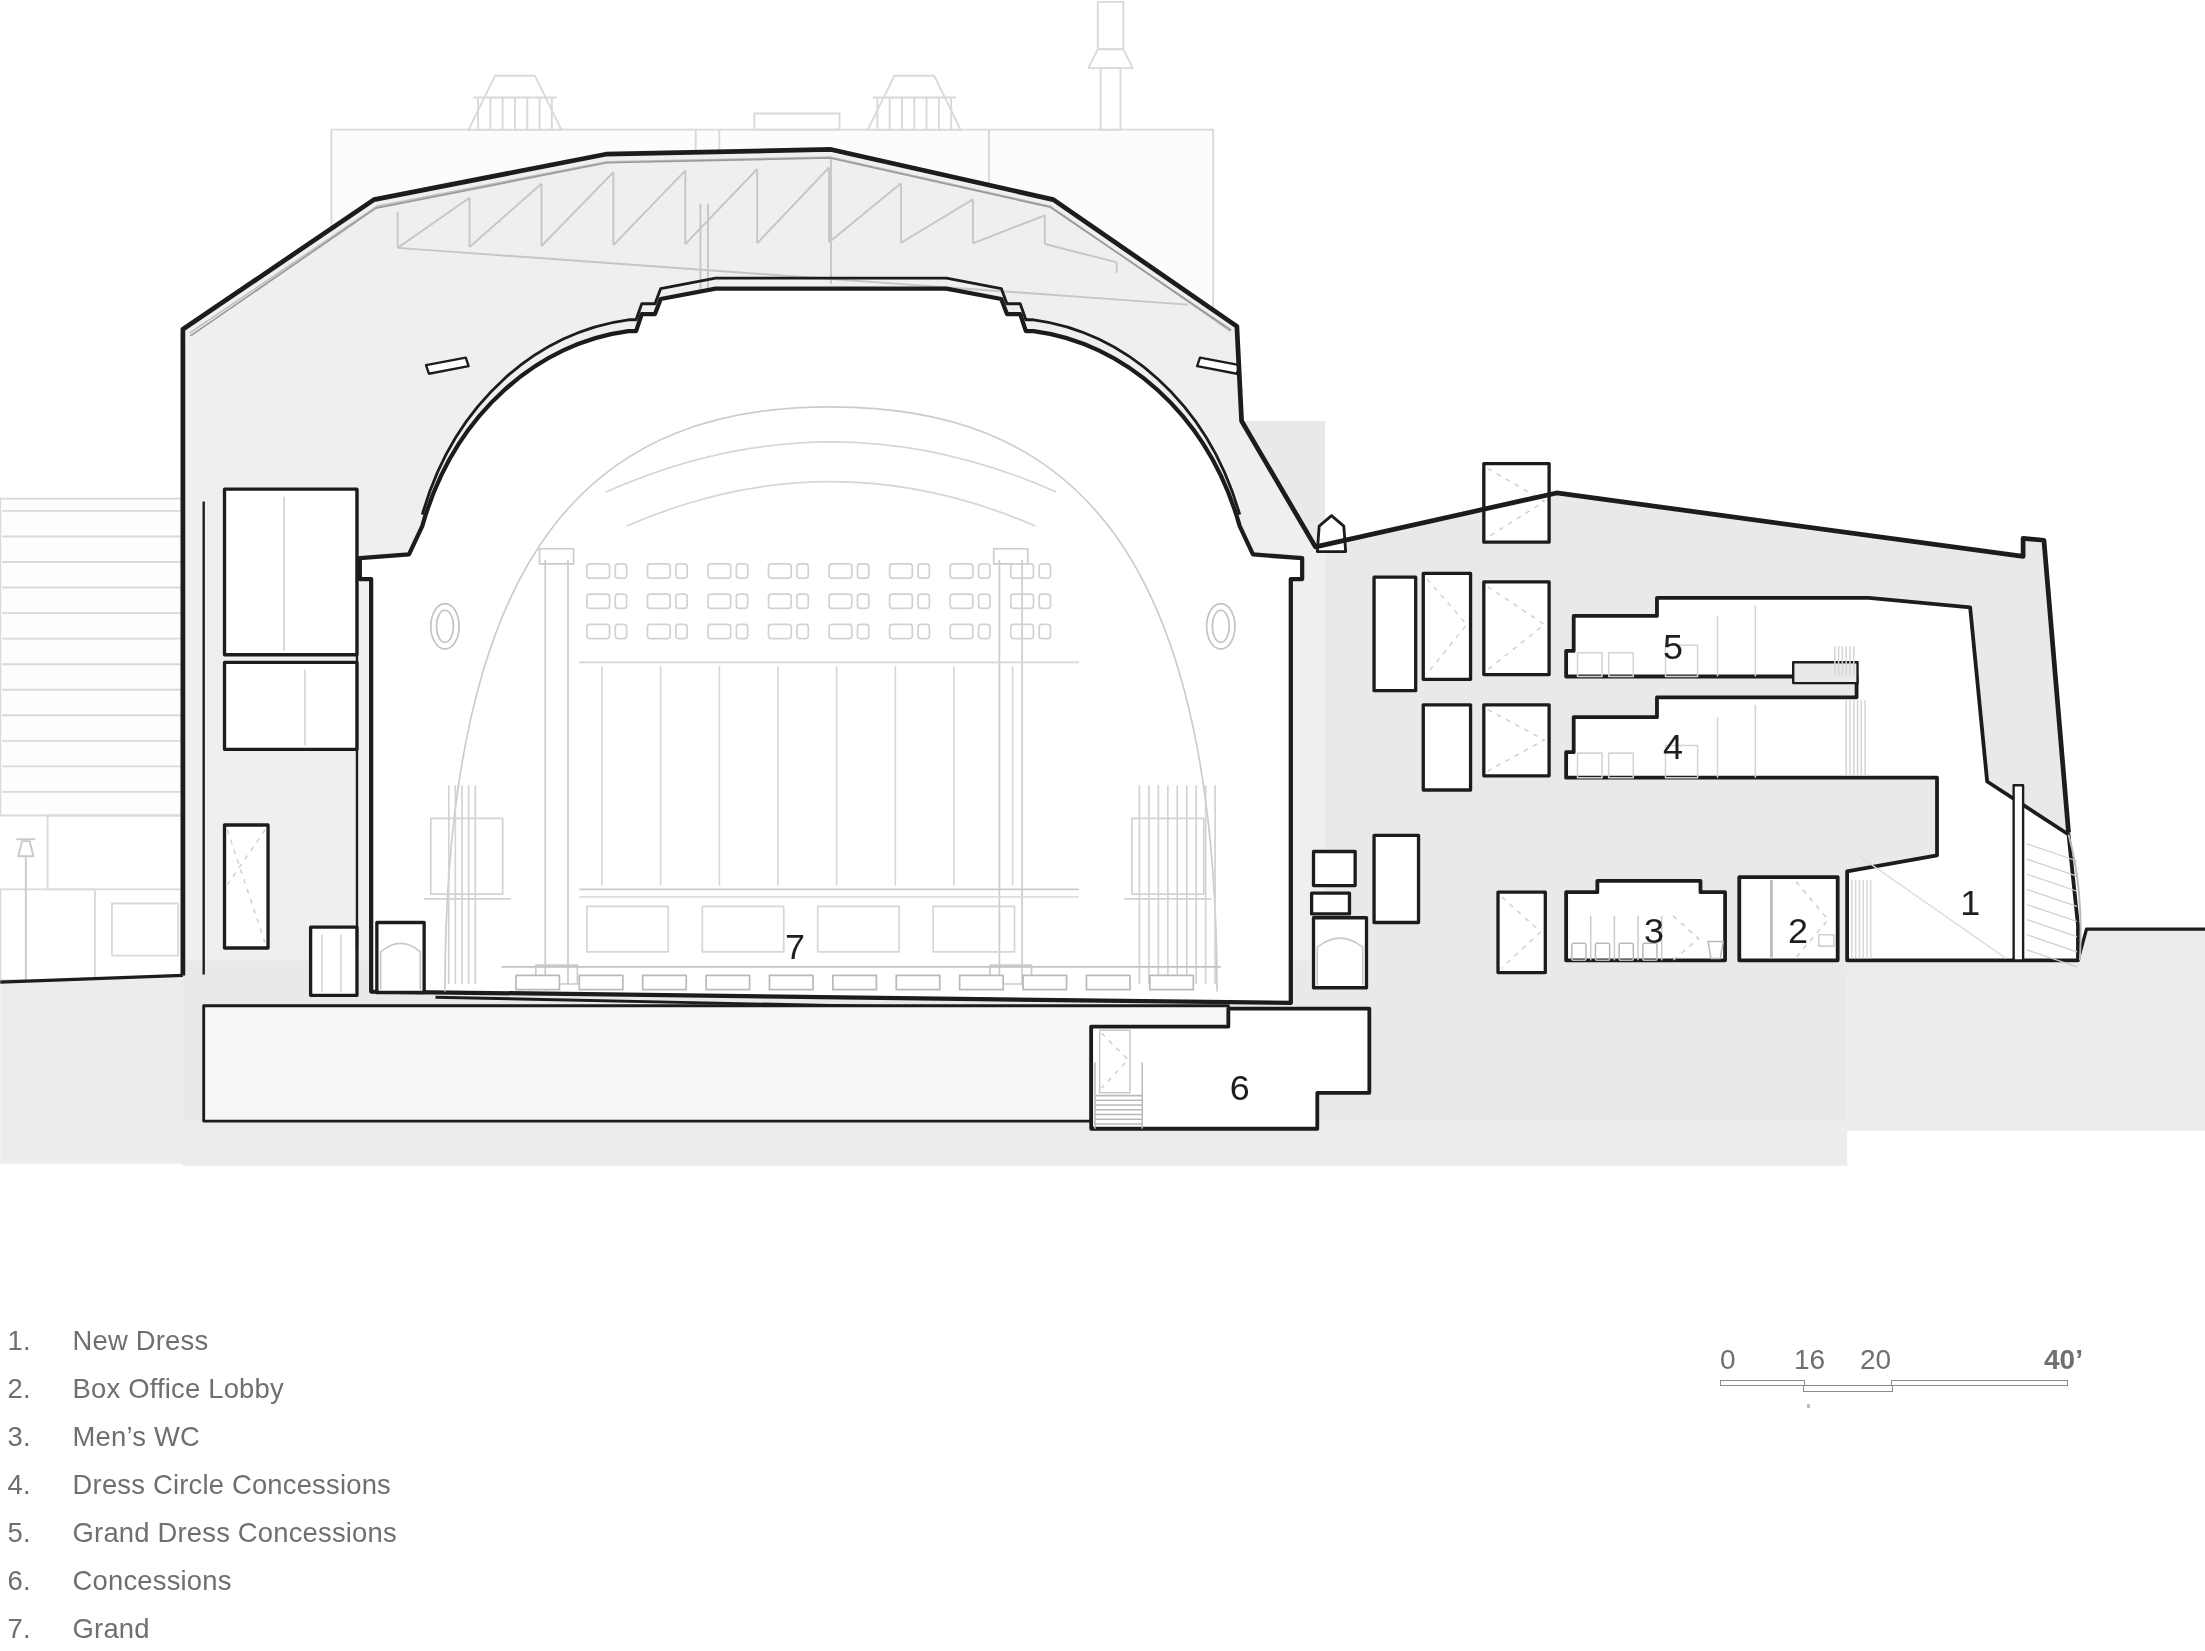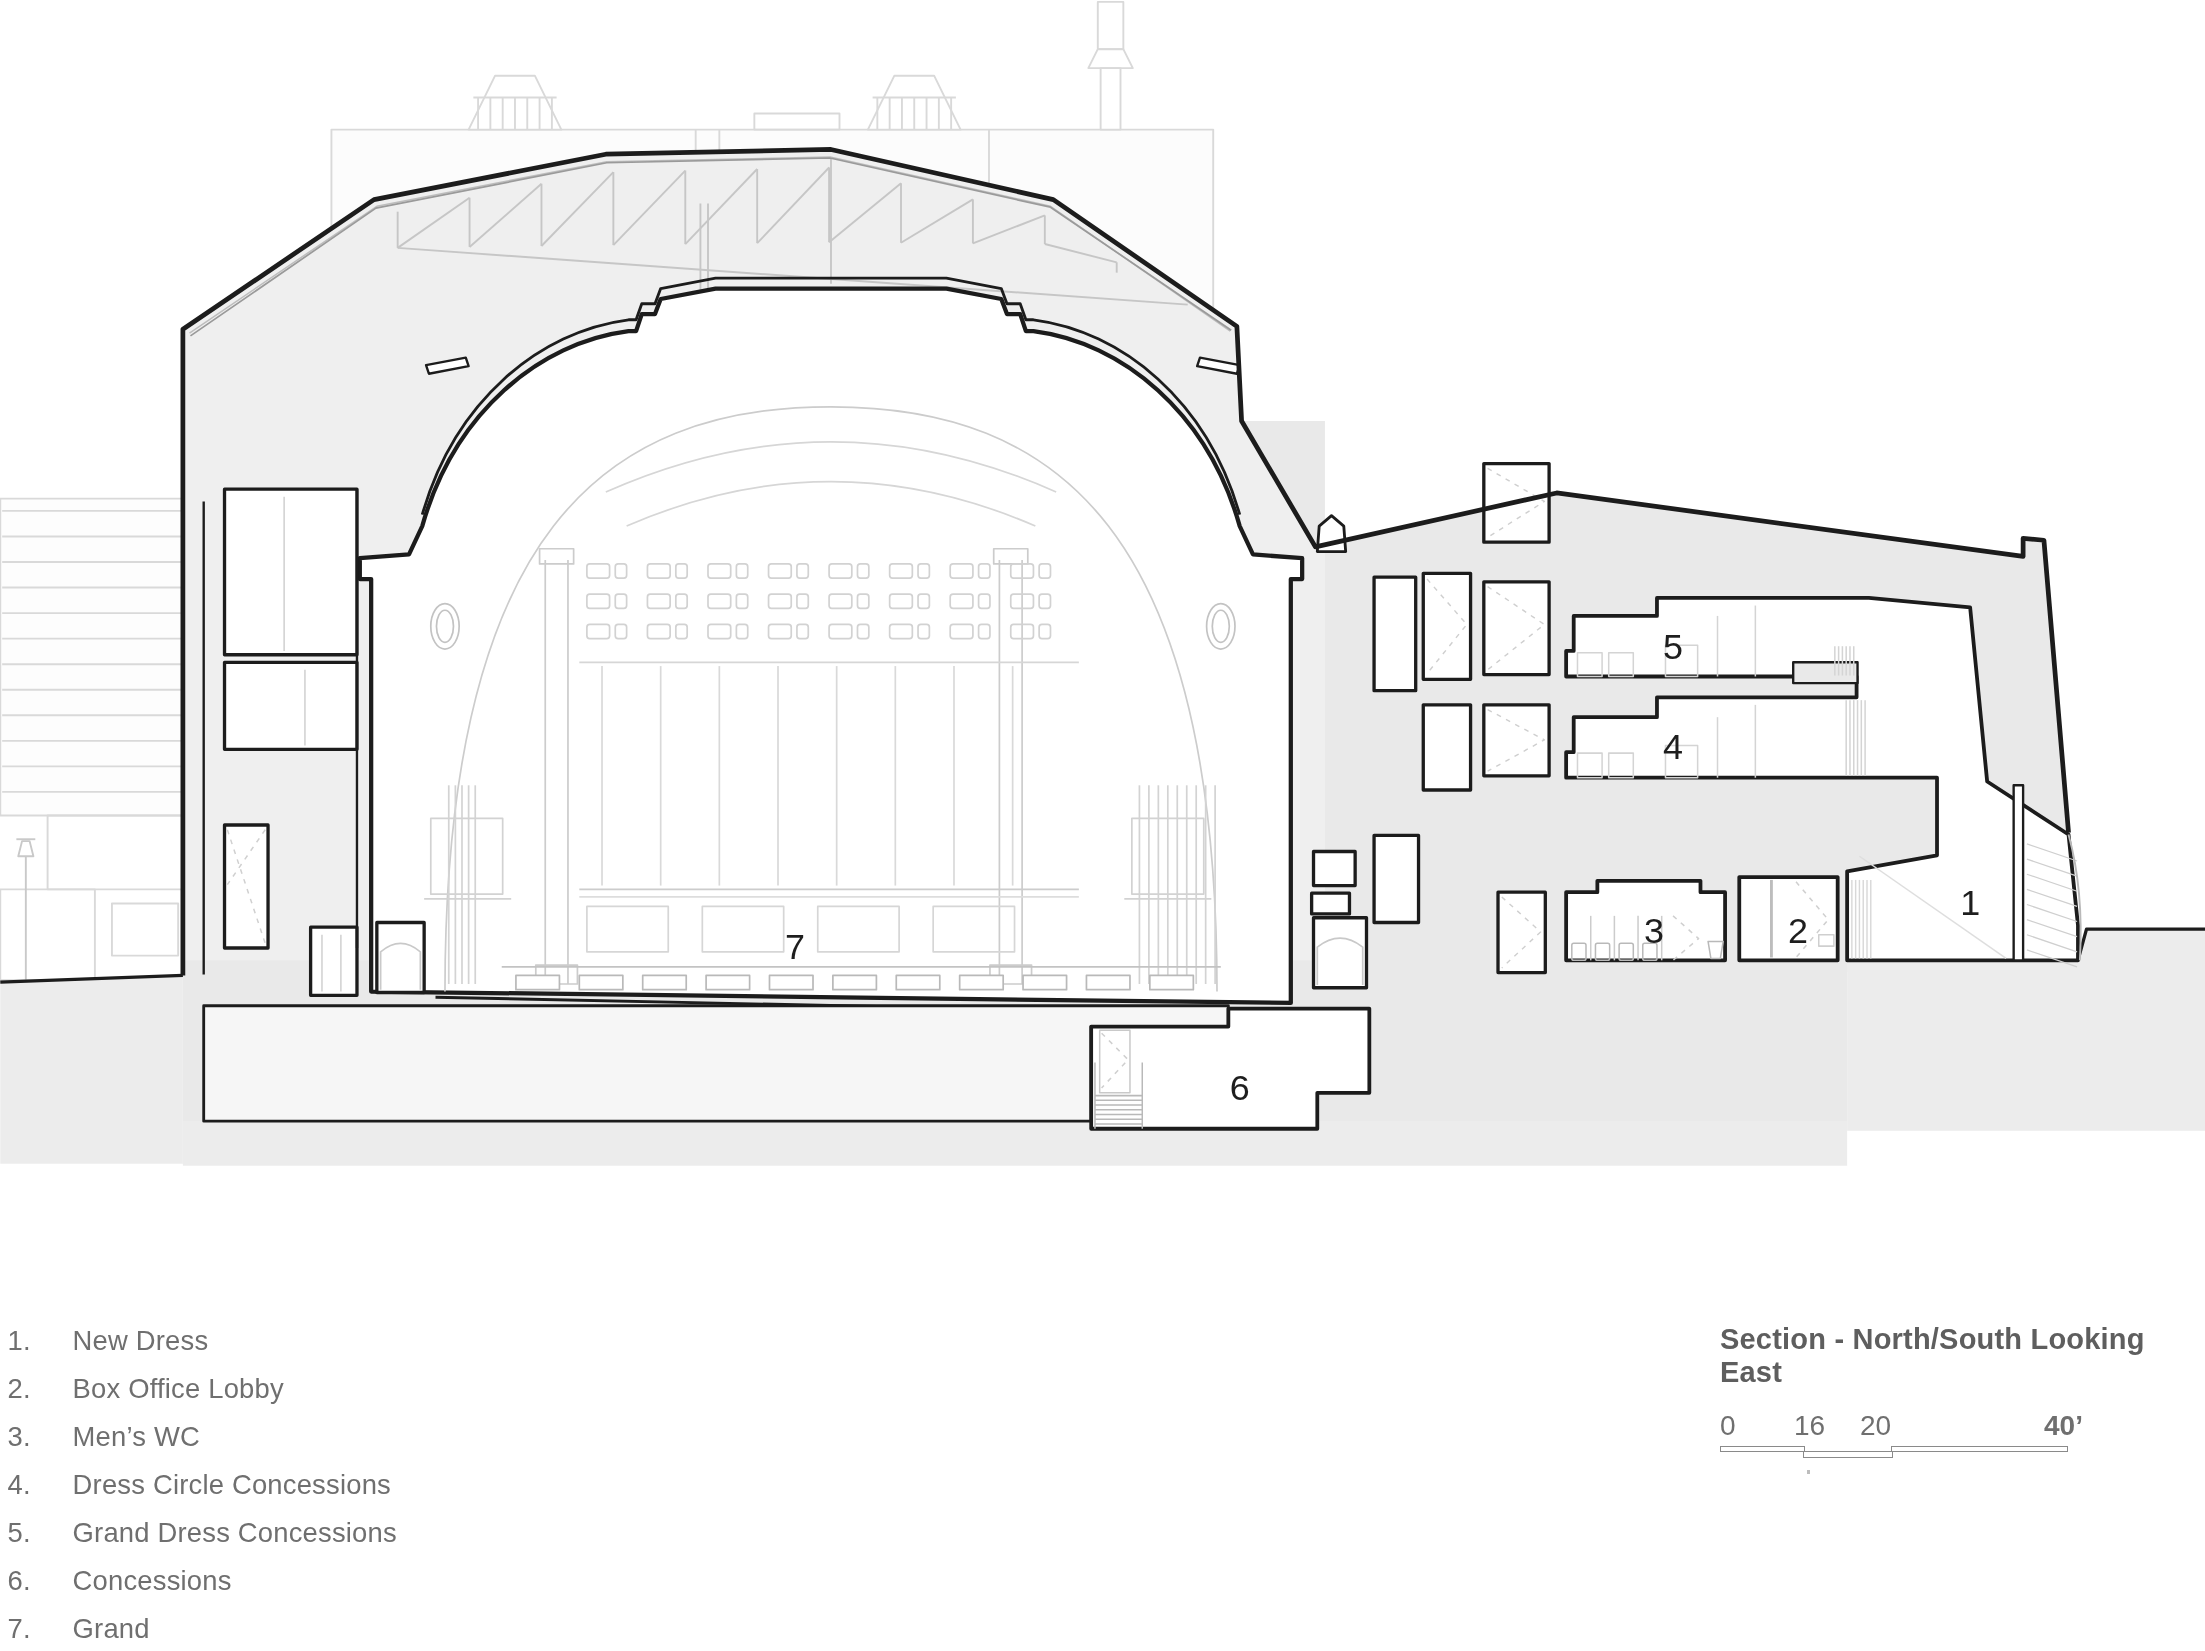--- a/index.html
+++ b/index.html
@@ -484,21 +484,20 @@
     <span class="legend-num">6.</span>
     <span>Concessions</span>
     </div>
   <div class="legend-row">
     <span class="legend-num">7.</span>
     <span>Grand</span>
     </div>
 </div>
 
 <div class="title-block">
-  <div class="view-title">Section - North/South Looking East</div>
   <div class="scale-nums">
     <span class="sn0">0</span>
     <span class="sn10">16</span>
     <span class="sn20">20</span>
     <span class="sn40">40’</span>
   </div>
   <div class="scale-bar">
     <div class="seg sgA"></div>
     <div class="seg sgB"></div>
     <div class="seg sgC"></div>

